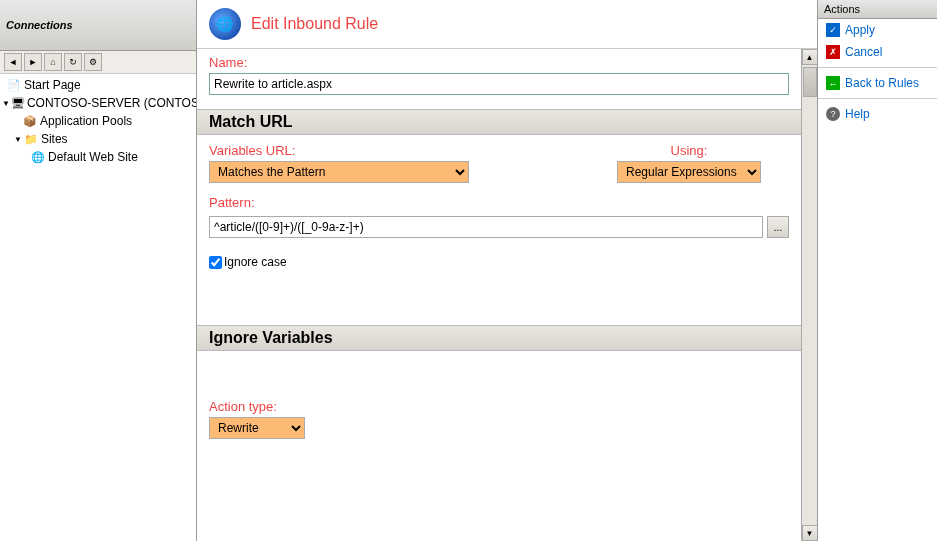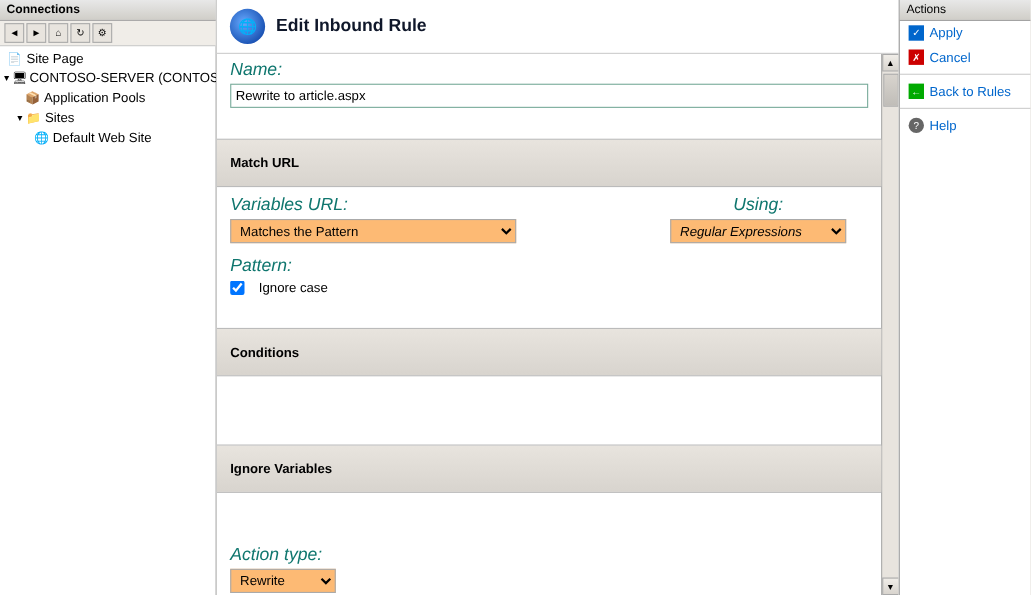--- a/index.html
+++ b/index.html
@@ -18,24 +18,25 @@
       width: 197px;
       height: 100%;
       background: #fff;
       border-right: 1px solid #999;
       display: flex;
       flex-direction: column;
     }
     .panel-header {
       background: linear-gradient(to bottom, #e8e8e8, #d0cec8);
       border-bottom: 1px solid #999;
-      padding: 3px 6px;
+      padding: 19px 6px;
       font-weight: bold;
       font-size: 11px;
       color: #000;
+      font-style: italic;
     }
     .toolbar-row {
       display: flex;
       align-items: center;
       padding: 2px 4px;
       background: #f0ede8;
       border-bottom: 1px solid #ccc;
       gap: 2px;
     }
     .toolbar-btn {
@@ -99,49 +100,48 @@
       background: radial-gradient(circle at 40% 40%, #6af, #039);
       border-radius: 50%;
       display: flex;
       align-items: center;
       justify-content: center;
       color: white;
       font-size: 14px;
     }
     .page-title {
       font-size: 16px;
-      font-weight: bold;
-      color: #0f172a;
+      font-weight: normal;
+      color: #ef4444;
     }
     .form-section {
       padding: 6px 12px;
     }
     .field-label {
-      font-size: 16px;
-      color: #0f766e;
+      font-size: 13px;
+      color: #ef4444;
       margin-bottom: 3px;
-      font-style: italic;
     }
     .text-input {
       width: 100%;
       height: 22px;
       border: 1px solid #7a9;
       padding: 2px 4px;
       font-size: 12px;
       background: #fff;
     }
     .section-bar {
       background: linear-gradient(to bottom, #e8e4de, #d8d4ce);
       border-top: 1px solid #bbb;
       border-bottom: 1px solid #bbb;
-      padding: 14px 12px;
-      font-size: 12px;
+      padding: 3px 12px;
+      font-size: 16px;
       font-weight: bold;
       color: #000;
-      margin-top: 22px;
+      margin-top: 8px;
     }
     .match-url-section {
       padding: 8px 12px;
     }
     .two-col {
       display: flex;
       gap: 20px;
     }
     .col {
       display: flex;
@@ -151,21 +151,21 @@
     .col-right { width: 200px; align-items: center; }
     .select-input {
       height: 22px;
       border: 1px solid #aaa;
       background: #fdba74;
       font-size: 12px;
       padding: 0 4px;
       cursor: pointer;
     }
     .select-wide { width: 260px; }
-    .select-medium { width: 160px; font-style: italic; }
+    .select-medium { width: 144px; }
     .pattern-row {
       display: flex;
       align-items: center;
       gap: 4px;
       margin-top: 6px;
     }
     .pattern-input {
       flex: 1;
       height: 22px;
       border: 1px solid #aaa;
@@ -180,22 +180,22 @@
       border: 1px solid #aaa;
       cursor: pointer;
       font-size: 10px;
       display: flex;
       align-items: center;
       justify-content: center;
     }
     .checkbox-row {
       display: flex;
       align-items: center;
-      gap: 13px;
-      margin-top: 3px;
+      gap: 2px;
+      margin-top: 17px;
     }
     .conditions-section {
       padding: 4px 12px;
     }
     .server-vars-section {
       padding: 4px 12px;
     }
     .action-section {
       padding: 8px 12px;
     }
@@ -320,21 +320,21 @@
     <button class="toolbar-btn">►</button>
     <button class="toolbar-btn">⌂</button>
     <button class="toolbar-btn">↻</button>
     <button class="toolbar-btn">⚙</button>
   </div>
   <div class="tree-area">
 
     <div class="tree-item">
       <span class="indent" style="width:4px"></span>
       <span class="tree-icon">📄</span>
-      <span>Site Page</span>
+      <span>Start Page</span>
     </div>
 
     <div class="tree-item">
       <span class="indent" style="width:4px"></span>
       <span class="triangle">▼</span>
       <span class="tree-icon">🖥</span>
       <span>CONTOSO-SERVER (CONTOS</span>
     </div>
 
     <div class="tree-item">
@@ -383,29 +383,32 @@
           <div class="col col-right">
             <div class="field-label">Using:</div>
             <select class="select-input select-medium">
               <option>Regular Expressions</option>
             </select>
           </div>
         </div>
 
         <div style="margin-top:12px;">
           <div class="field-label">Pattern:</div>
+          <div class="pattern-row">
+            <input class="pattern-input" type="text" value="^article/([0-9]+)/([_0-9a-z-]+)" style="">
+            <button class="pattern-btn">...</button>
+          </div>
         </div>
 
         <div class="checkbox-row">
           <input type="checkbox" id="ignore-case" checked="" style="">
           <label for="ignore-case">Ignore case</label>
         </div>
       </div>
 
-      <div class="section-bar">Conditions</div>
       <div class="conditions-section" style="height:40px;"></div>
 
       <div class="section-bar">Ignore Variables</div>
       <div class="server-vars-section" style="height:40px;"></div>
 
       <div class="action-section">
         <div class="field-label">Action type:</div>
         <select class="select-input" style="width:96px;">
           <option>Rewrite</option>
           <option>Redirect</option>

